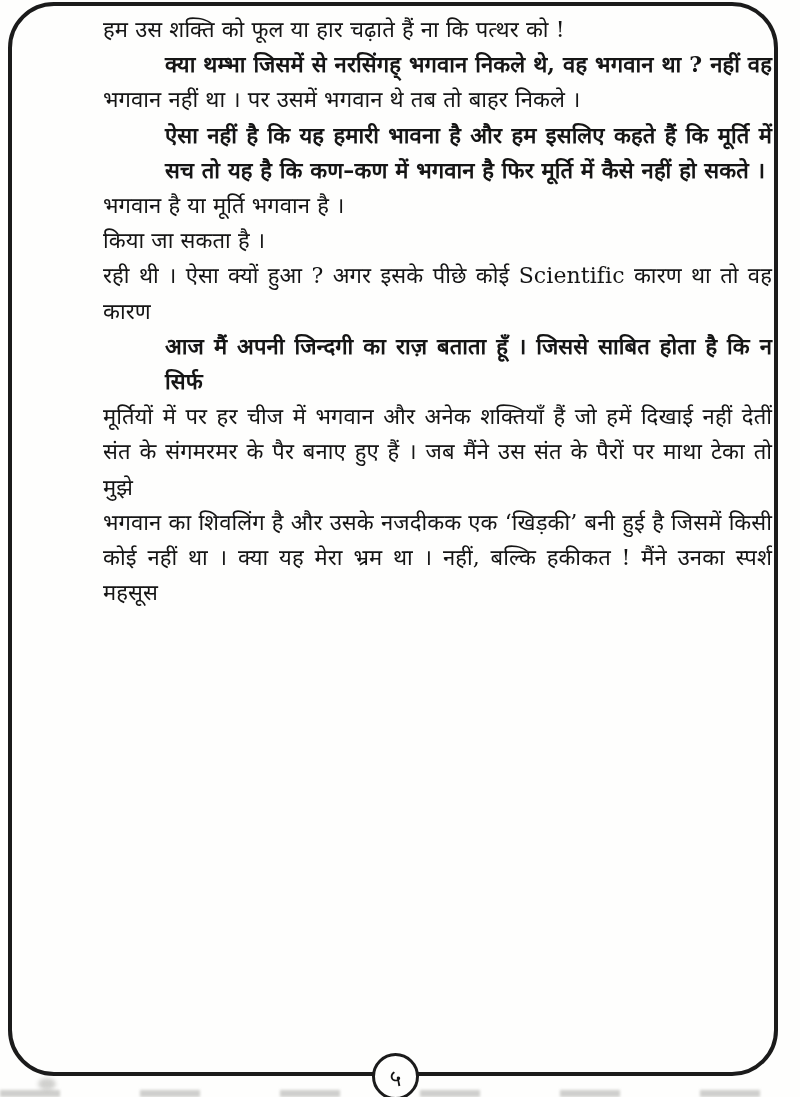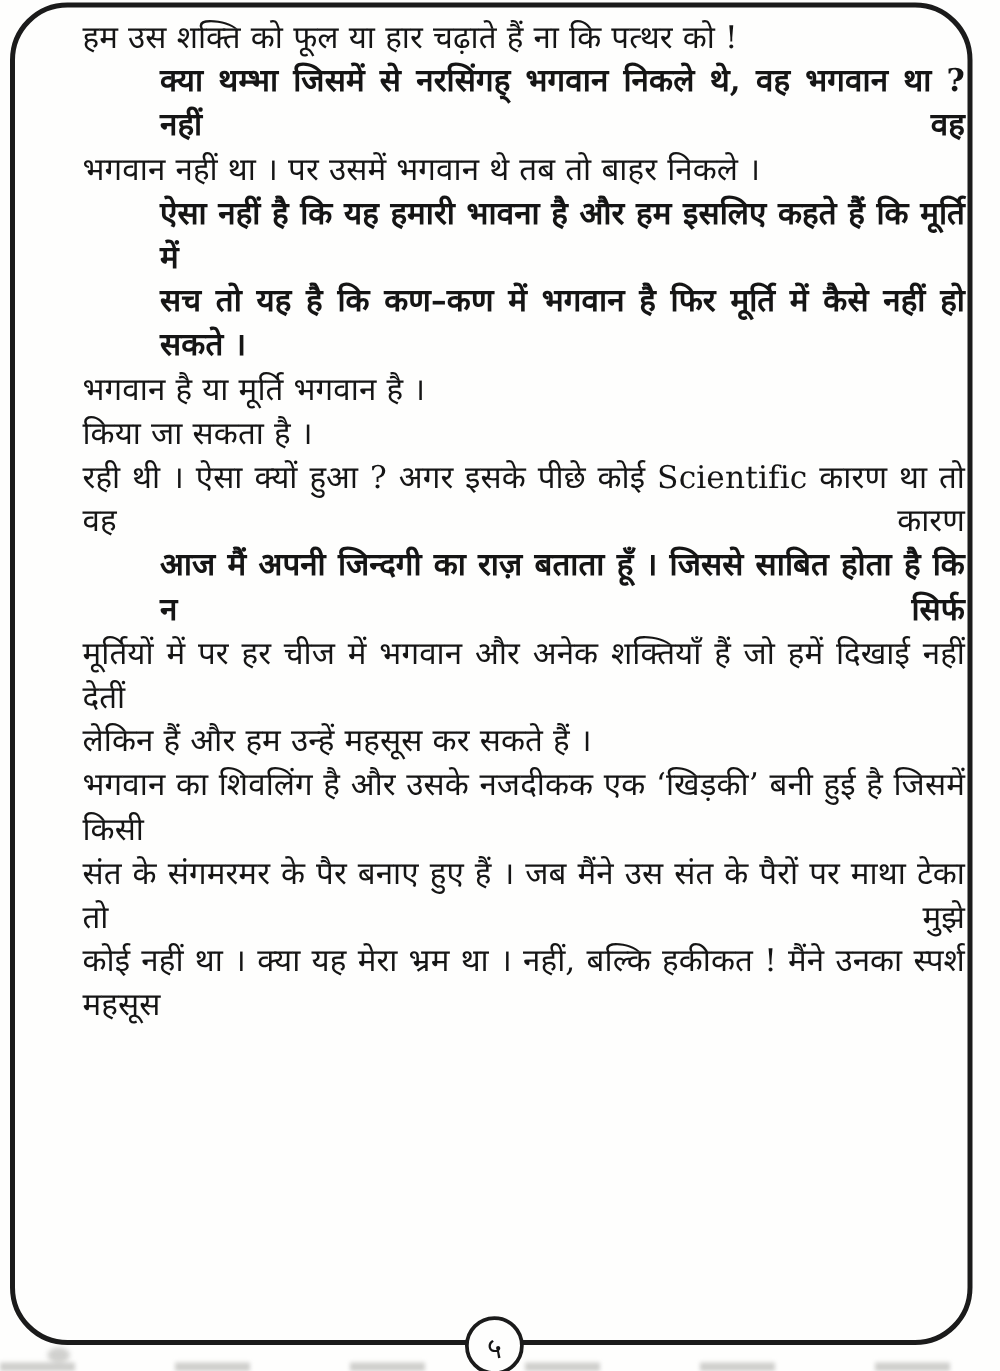--- a/index.html
+++ b/index.html
@@ -25,26 +25,27 @@
     z-index: 1;
   }
   .text-block {
     position: absolute;
     left: 66px;
     top: 12px;
     width: 706px;
     z-index: 2;
   }
   .line {
-    font-size: 25px;
+    font-size: 22px;
     line-height: 35.2px;
     color: #151515;
     text-align: justify;
     text-align-last: justify;
     letter-spacing: 0.1px;
+    margin-left: 37px;
   }
   .line.para-end { text-align-last: left; }
   .line.indent { padding-left: 62px; font-weight: bold; }
   
   .page-badge {
     position: absolute;
     box-sizing: border-box;
     left: 372px;
     top: 1053px;
     width: 47px;
@@ -81,21 +82,20 @@
       <div class="line para-end">हम उस शक्ति को फूल या हार चढ़ाते हैं ना कि पत्थर को !</div>
       <div class="line indent">क्या थम्भा जिसमें से नरसिंगह् भगवान निकले थे, वह भगवान था ? नहीं वह</div>
       <div class="line para-end">भगवान नहीं था । पर उसमें भगवान थे तब तो बाहर निकले ।</div>
       <div class="line indent">ऐसा नहीं है कि यह हमारी भावना है और हम इसलिए कहते हैं कि मूर्ति में</div>
       <div class="line para-end indent">सच तो यह है कि कण–कण में भगवान है फिर मूर्ति में कैसे नहीं हो सकते ।</div>
       <div class="line para-end">भगवान है या मूर्ति भगवान है ।</div>
       <div class="line para-end">किया जा सकता है ।</div>
       <div class="line">रही थी । ऐसा क्यों हुआ ? अगर इसके पीछे कोई Scientific कारण था तो वह कारण</div>
       <div class="line indent">आज मैं अपनी जिन्दगी का राज़ बताता हूँ । जिससे साबित होता है कि न सिर्फ</div>
       <div class="line">मूर्तियों में पर हर चीज में भगवान और अनेक शक्तियाँ हैं जो हमें दिखाई नहीं देतीं</div>
-      <div class="line para-end">लेकिन हैं और हम उन्हें महसूस कर सकते हैं ।</div>
+      <div class="line">संत के संगमरमर के पैर बनाए हुए हैं । जब मैंने उस संत के पैरों पर माथा टेका तो मुझे</div>
       <div class="line">भगवान का शिवलिंग है और उसके नजदीकक एक ‘खिड़की’ बनी हुई है जिसमें किसी</div>
-      <div class="line">संत के संगमरमर के पैर बनाए हुए हैं । जब मैंने उस संत के पैरों पर माथा टेका तो मुझे</div>
       <div class="line">कोई नहीं था । क्या यह मेरा भ्रम था । नहीं, बल्कि हकीकत ! मैंने उनका स्पर्श महसूस</div>
     </div>
   <div class="page-badge">
     <span>५</span>
   </div>
 </div>
 
 </body></html>

